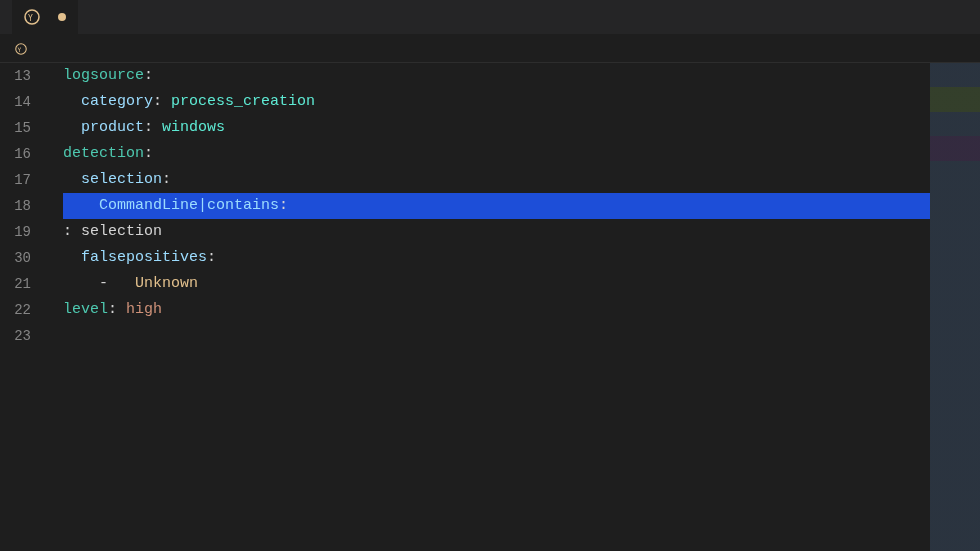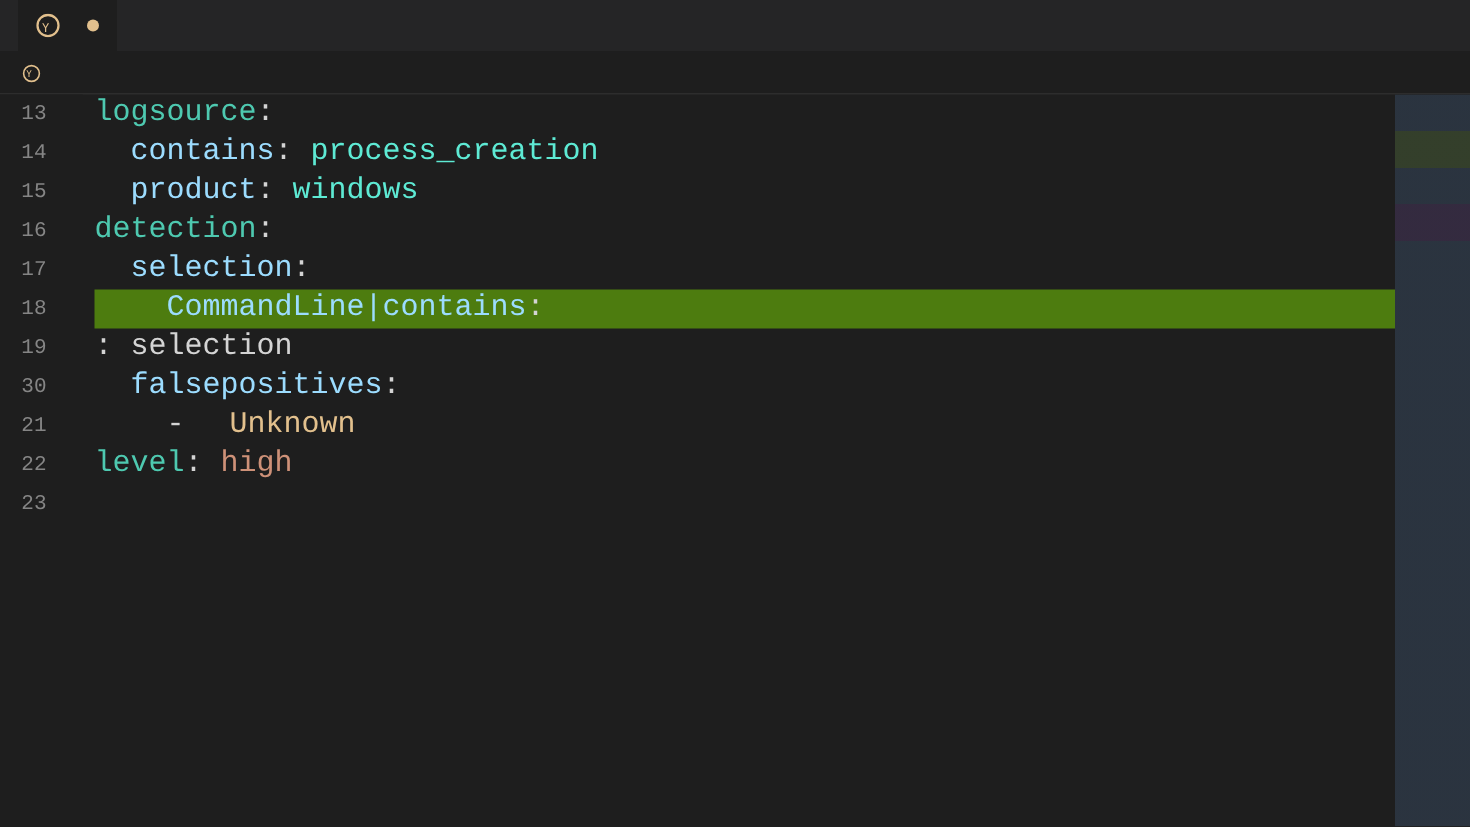--- a/index.html
+++ b/index.html
@@ -82,34 +82,34 @@
       font-size: 14px;
       line-height: 26px;
       user-select: none;
       flex-shrink: 0;
     }
 
     .code-area {
       flex: 1;
       padding-left: 8px;
       line-height: 26px;
-      font-size: 20px;
+      font-size: 15px;
       overflow: hidden;
       position: relative;
     }
 
     .code-line {
       display: flex;
       align-items: center;
       height: 26px;
       white-space: pre;
     }
 
     .code-line.active-line {
-      background: #4d7c0f;
+      background: #1d4ed8;
     }
 
     
     .key-blue { color: #4ec9b0; }
     .key-light-blue { color: #9cdcfe; }
     .val-orange { color: #5eead4; }
     .val-white { color: #d4d4d4; }
     .colon { color: #d4d4d4; }
     .dash { color: #d4d4d4; }
     .unknown-val { color: #e2c08d; margin-left: 18px; }
@@ -181,21 +181,21 @@
       <div class="line-number-item">18</div>
       <div class="line-number-item">19</div>
       <div class="line-number-item">30</div>
       <div class="line-number-item">21</div>
       <div class="line-number-item">22</div>
       <div class="line-number-item">23</div>
     </div>
 
   <div class="code-area" id="code-content">
       <div class="code-line"><span class="key-blue">logsource</span><span class="colon">:</span></div>
-      <div class="code-line"><span class="key-light-blue">  contains</span><span class="colon">:</span><span class="val-orange"> process_creation</span></div>
+      <div class="code-line"><span class="key-light-blue">  category</span><span class="colon">:</span><span class="val-orange"> process_creation</span></div>
       <div class="code-line"><span class="key-light-blue">  product</span><span class="colon">:</span><span class="val-orange"> windows</span></div>
       <div class="code-line"><span class="key-blue">detection</span><span class="colon">:</span></div>
       <div class="code-line"><span class="key-light-blue">  selection</span><span class="colon">:</span></div>
       <div class="code-line active-line"><span class="key-light-blue">    CommandLine|contains</span><span class="colon">:</span></div>
       <div class="code-line"><span class="colon">:</span><span class="val-white"> selection</span></div>
       <div class="code-line"><span class="key-light-blue">  falsepositives</span><span class="colon">:</span></div>
       <div class="code-line"><span class="dash">    - </span><span class="unknown-val">Unknown</span></div>
       <div class="code-line"><span class="key-blue">level</span><span class="colon">:</span><span class="high-val"> high</span></div>
       <div class="code-line">&nbsp;</div>
     </div>

